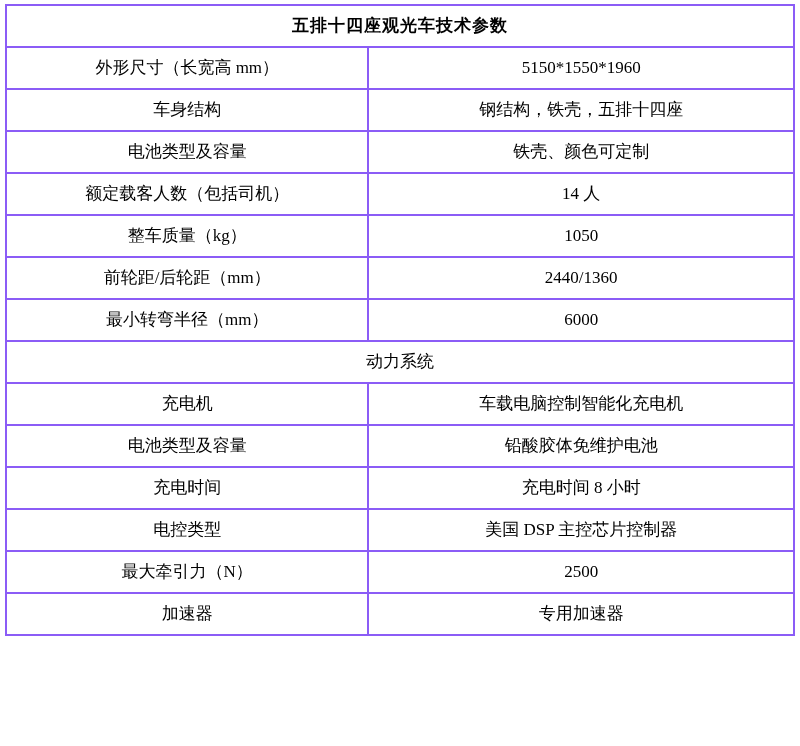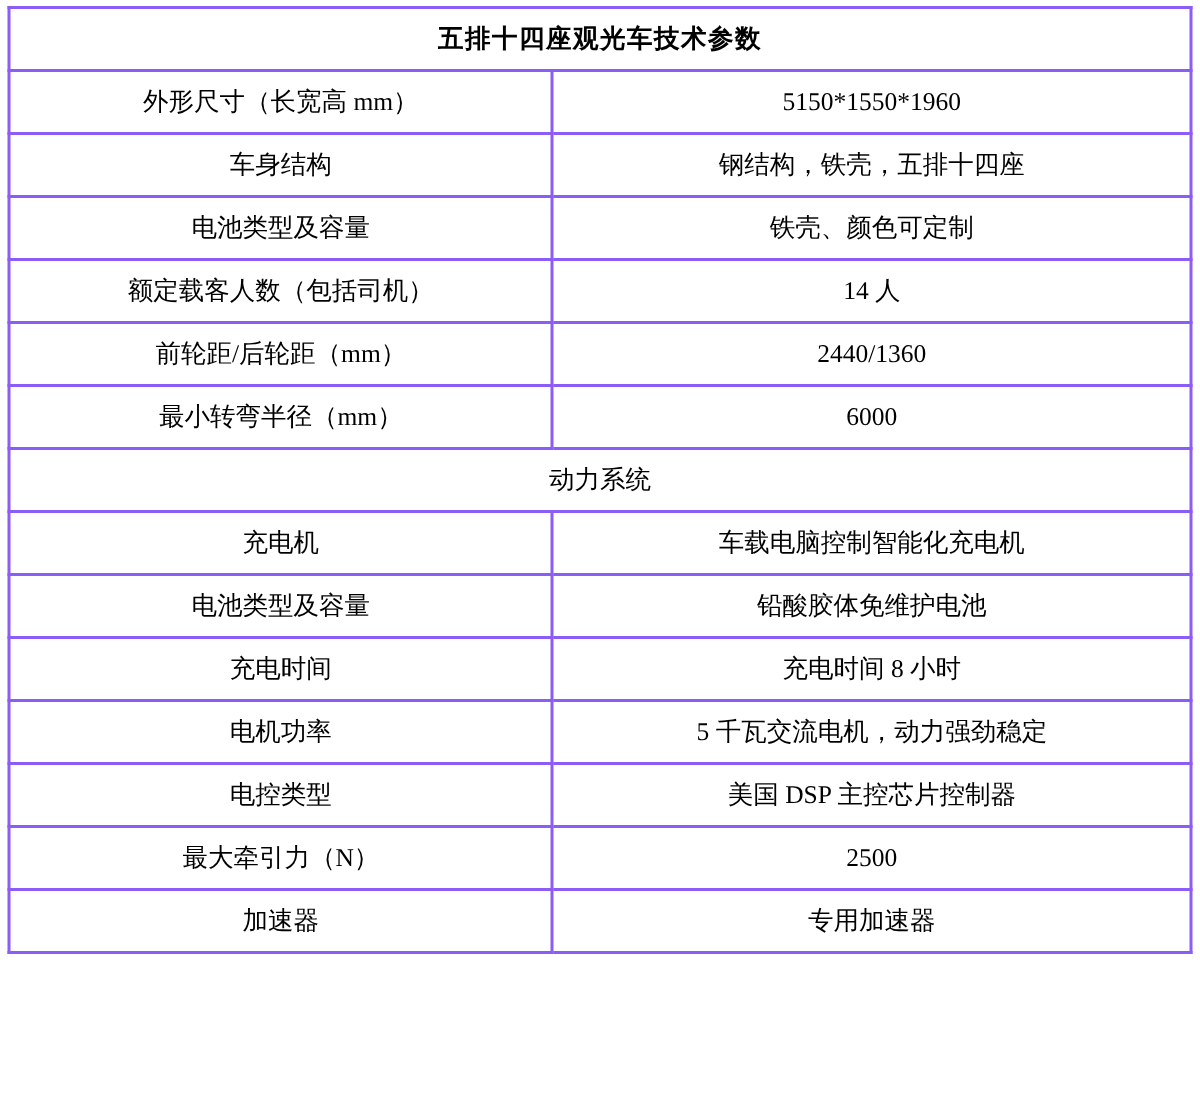--- a/index.html
+++ b/index.html
@@ -72,20 +72,24 @@
       </tr>
       <tr>
         <td class="label-cell">电池类型及容量</td>
         <td class="value-cell">铁壳、颜色可定制</td>
       </tr>
       <tr>
         <td class="label-cell">额定载客人数（包括司机）</td>
         <td class="value-cell bold-value">14 人</td>
       </tr>
       <tr>
+        <td class="label-cell">整车质量（kg）</td>
+        <td class="value-cell">1050</td>
+      </tr>
+      <tr>
         <td class="label-cell">前轮距/后轮距（mm）</td>
         <td class="value-cell">2440/1360</td>
       </tr>
       <tr>
         <td class="label-cell">最小转弯半径（mm）</td>
         <td class="value-cell">6000</td>
       </tr>
       <tr>
         <td class="section-cell" colspan="2">动力系统</td>
       </tr>
@@ -95,24 +99,20 @@
       </tr>
       <tr>
         <td class="label-cell">电池类型及容量</td>
         <td class="value-cell">铅酸胶体免维护电池</td>
       </tr>
       <tr>
         <td class="label-cell">充电时间</td>
         <td class="value-cell">充电时间 8 小时</td>
       </tr>
       <tr>
-        <td class="label-cell">电机功率</td>
-        <td class="value-cell">5 千瓦交流电机，动力强劲稳定</td>
-      </tr>
-      <tr>
         <td class="label-cell">电控类型</td>
         <td class="value-cell">美国 DSP 主控芯片控制器</td>
       </tr>
       <tr>
         <td class="label-cell">最大牵引力（N）</td>
         <td class="value-cell">2500</td>
       </tr>
       <tr>
         <td class="label-cell">加速器</td>
         <td class="value-cell">专用加速器</td>

